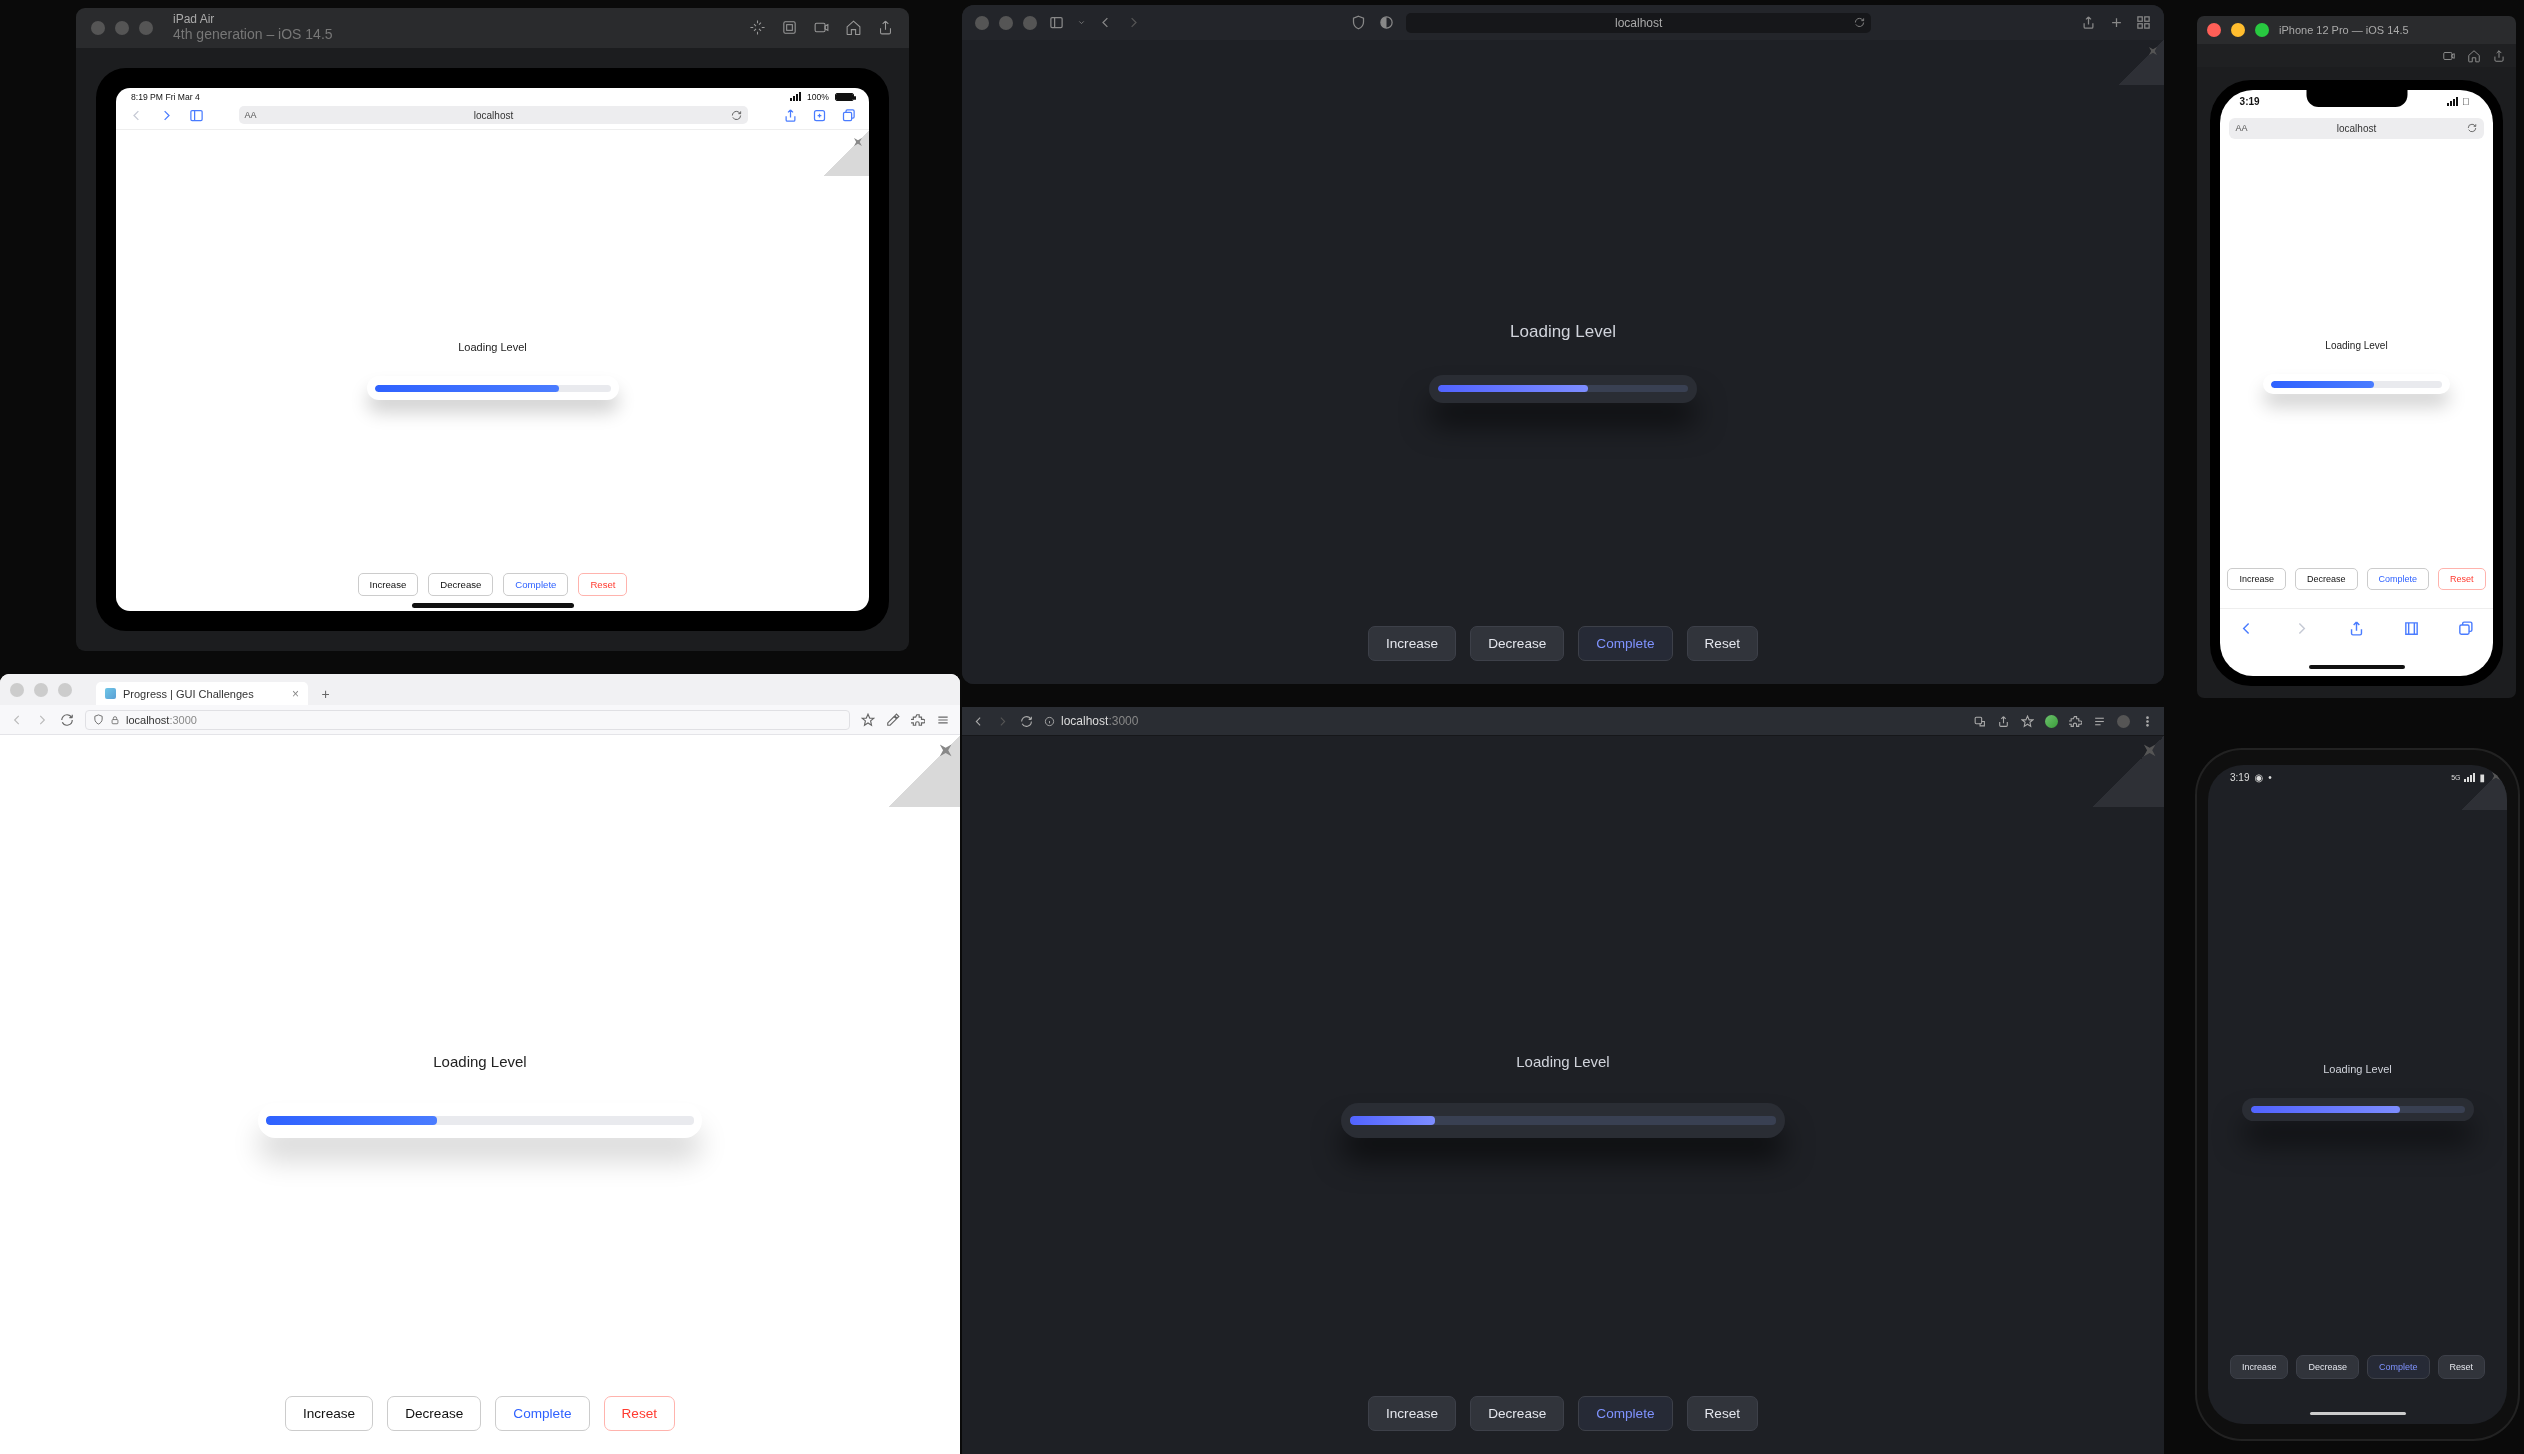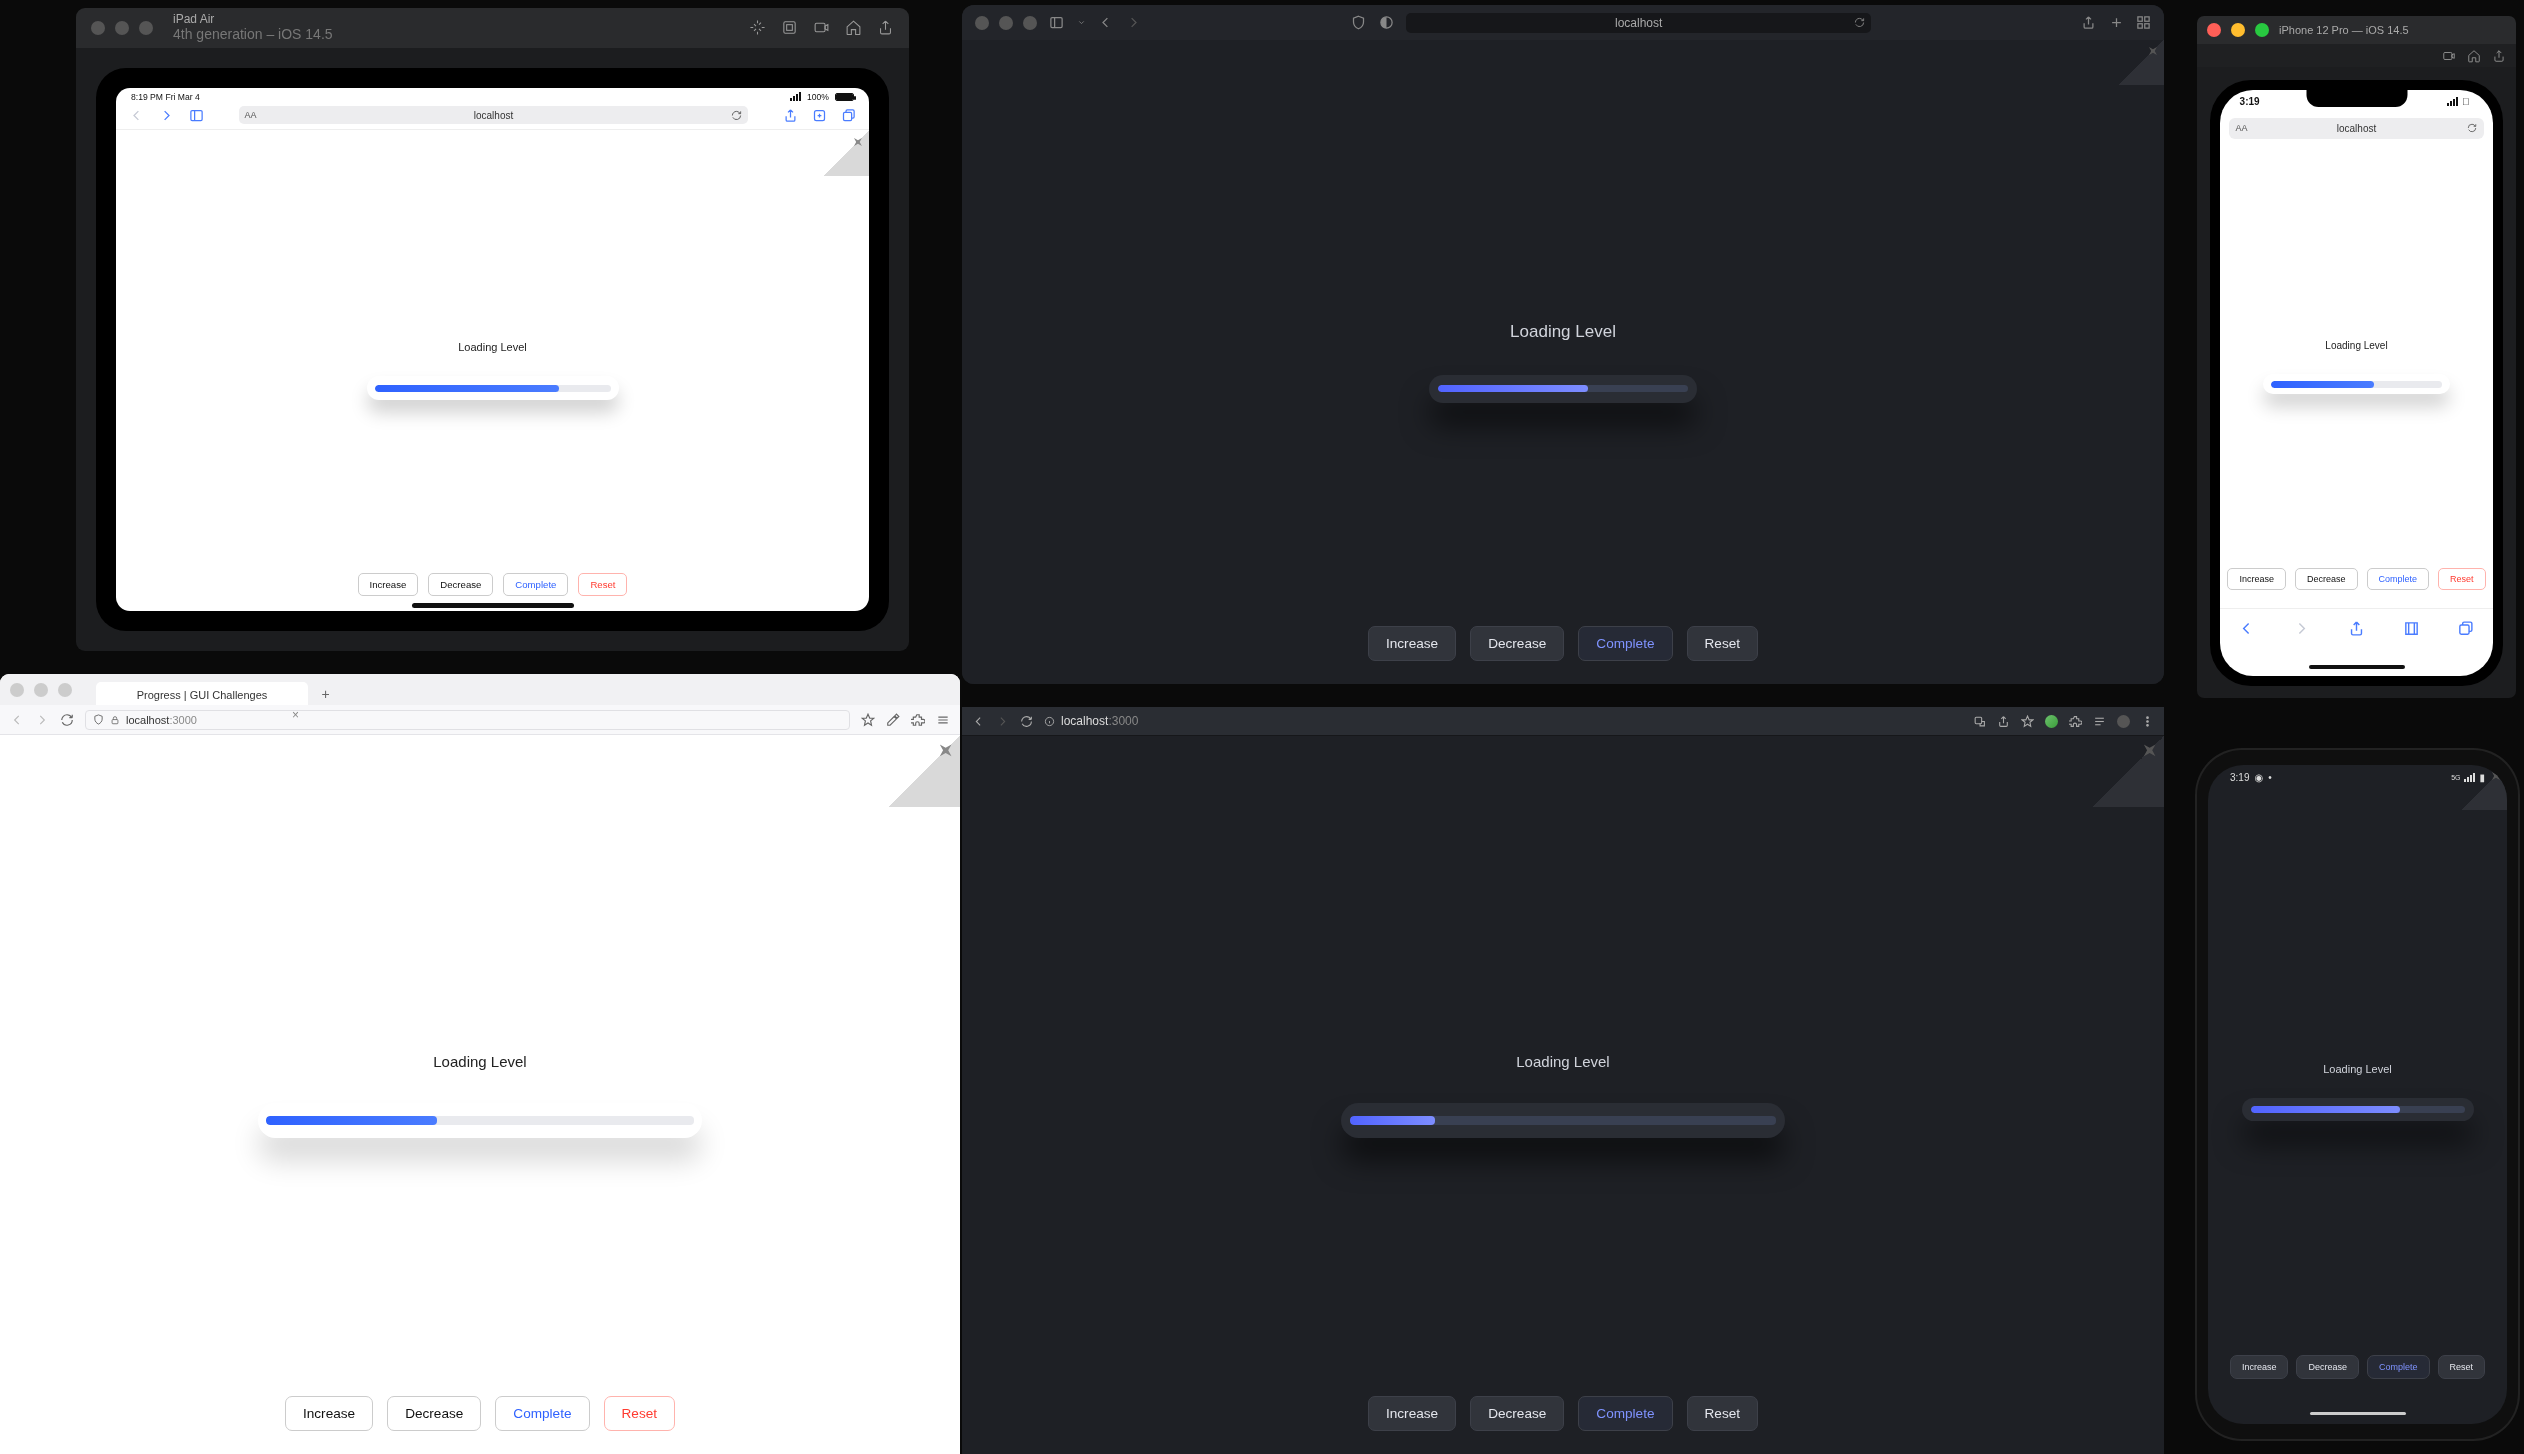--- a/index.html
+++ b/index.html
@@ -87,21 +87,21 @@
 .iphone-btns .btn-l{font-size:9px;}
 .iphone-nav{ position:absolute; bottom:28px; left:0; right:0; height:40px; border-top:0.5px solid #eee; display:flex; align-items:center; justify-content:space-around;}
 .iphone-nav svg{width:17px;height:17px;stroke:#4a7cff;fill:none;stroke-width:2;}
 .iphone-hb{position:absolute; bottom:7px; left:50%; transform:translateX(-50%); width:96px; height:4px; background:#111; border-radius:2.5px;}
 
 
 #ff{ position:absolute; left:0; top:674px; width:960px; height:780px; background:#fff; border-radius:9px 9px 0 0; overflow:hidden;}
 #ff-tabs{ height:31px; background:#f1f1f3; display:flex; align-items:flex-end; padding:0 10px; gap:4px;}
 #ff-tabs .traffic{margin-right:20px; margin-bottom:8px;}
 #ff-tabs .traffic span{background:#ccc;}
-.ff-tab{ height:23px; min-width:212px; background:#fff; border-radius:5px 5px 0 0; display:flex; align-items:center; padding:0 9px; font-size:11px; color:#333; gap:7px;flex-direction:column;}
+.ff-tab{ height:23px; min-width:212px; background:#fff; border-radius:5px 5px 0 0; display:flex; align-items:center; padding:0 9px; font-size:11px; color:#333; gap:7px;}
 .ff-tab .ico{width:11px;height:11px; background:linear-gradient(135deg,#6fc7e8,#5a9fd4); border-radius:2px;}
 .ff-tab .x{margin-left:auto; color:#888; font-size:12px;}
 .ff-newtab{width:19px;height:19px;display:flex;align-items:center;justify-content:center;color:#666;font-size:14px;margin-bottom:2px;margin-left:4px;}
 #ff-url{ height:30px; background:#f8f8fa; border-bottom:0.5px solid #e4e4e8; display:flex; align-items:center; padding:0 10px; gap:11px;}
 #ff-url svg{width:14px;height:14px;stroke:#666;fill:none;stroke-width:2;}
 #ff-url .field{flex:1; height:20px; border:0.5px solid #e0e0e4; border-radius:4px; display:flex; align-items:center; padding:0 7px; font-size:11px; color:#333; gap:6px;}
 #ff-url .field .dim{color:#888;}
 #ff-body{position:absolute; top:62px; left:0; right:0; bottom:0; background:#fff;}
 #ff-body .corner-flag{width:71px;height:71px;}
 #ff-body .center-col .loading-title-sm{font-size:15px; margin-bottom:33px;}

